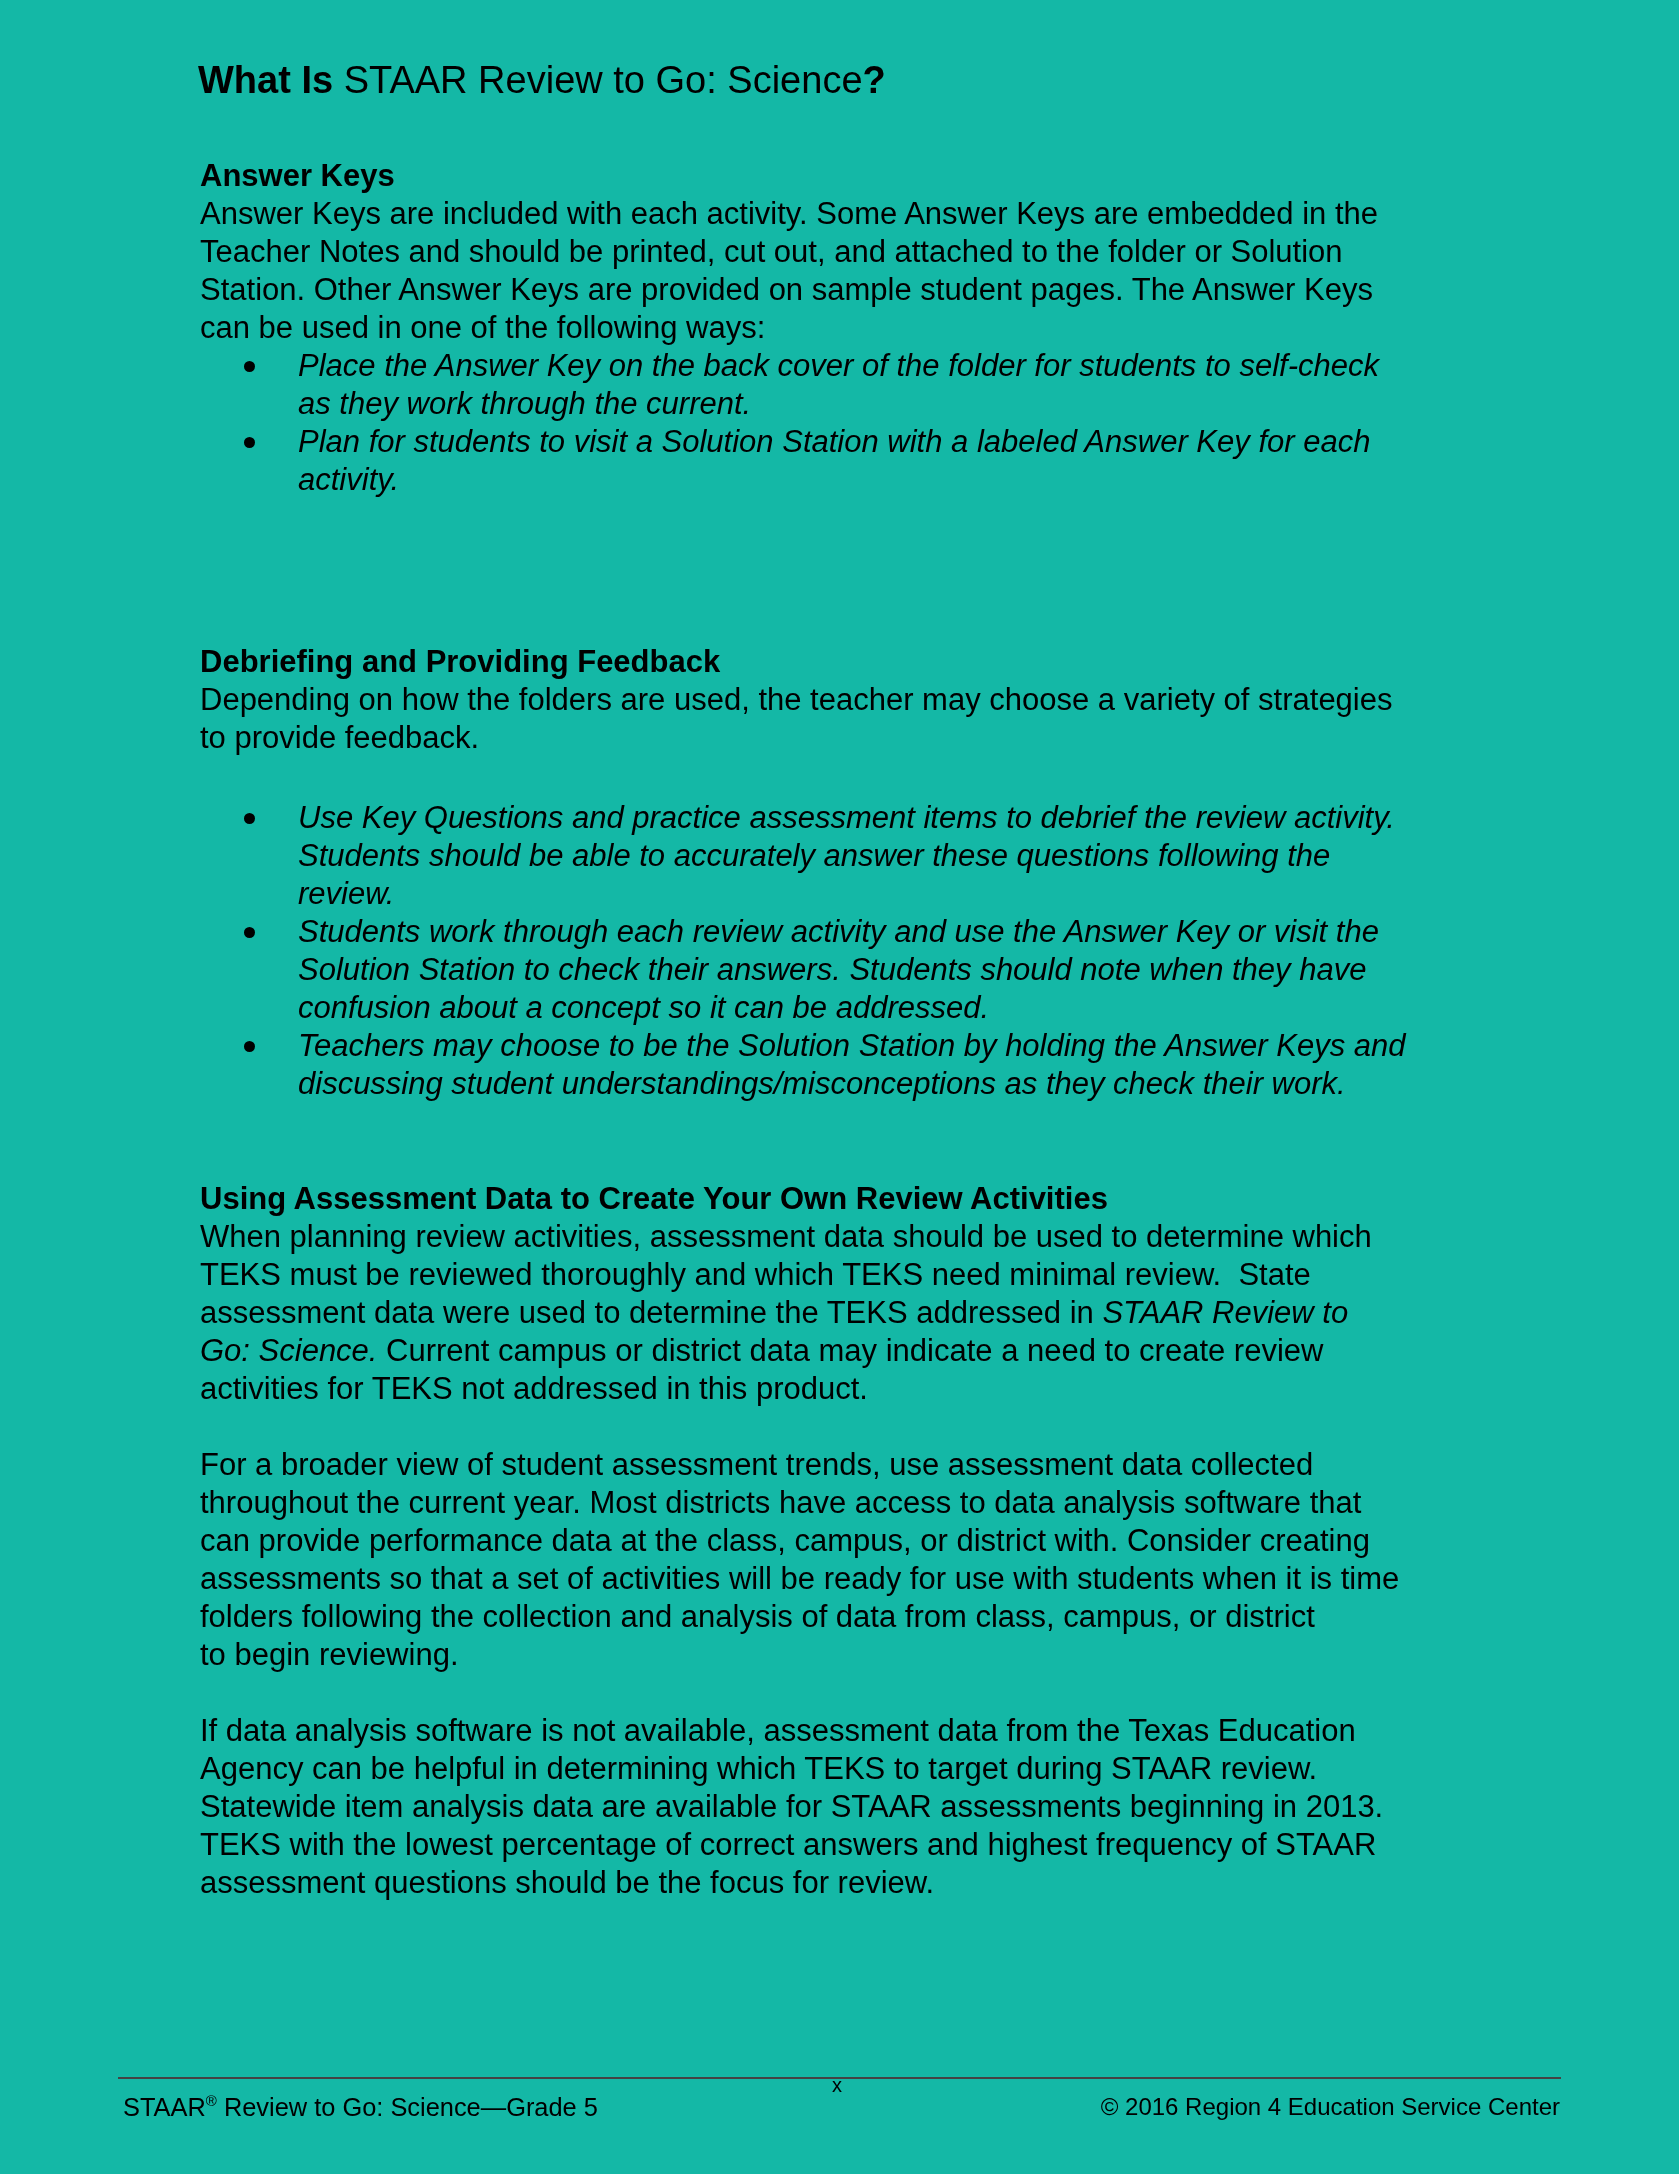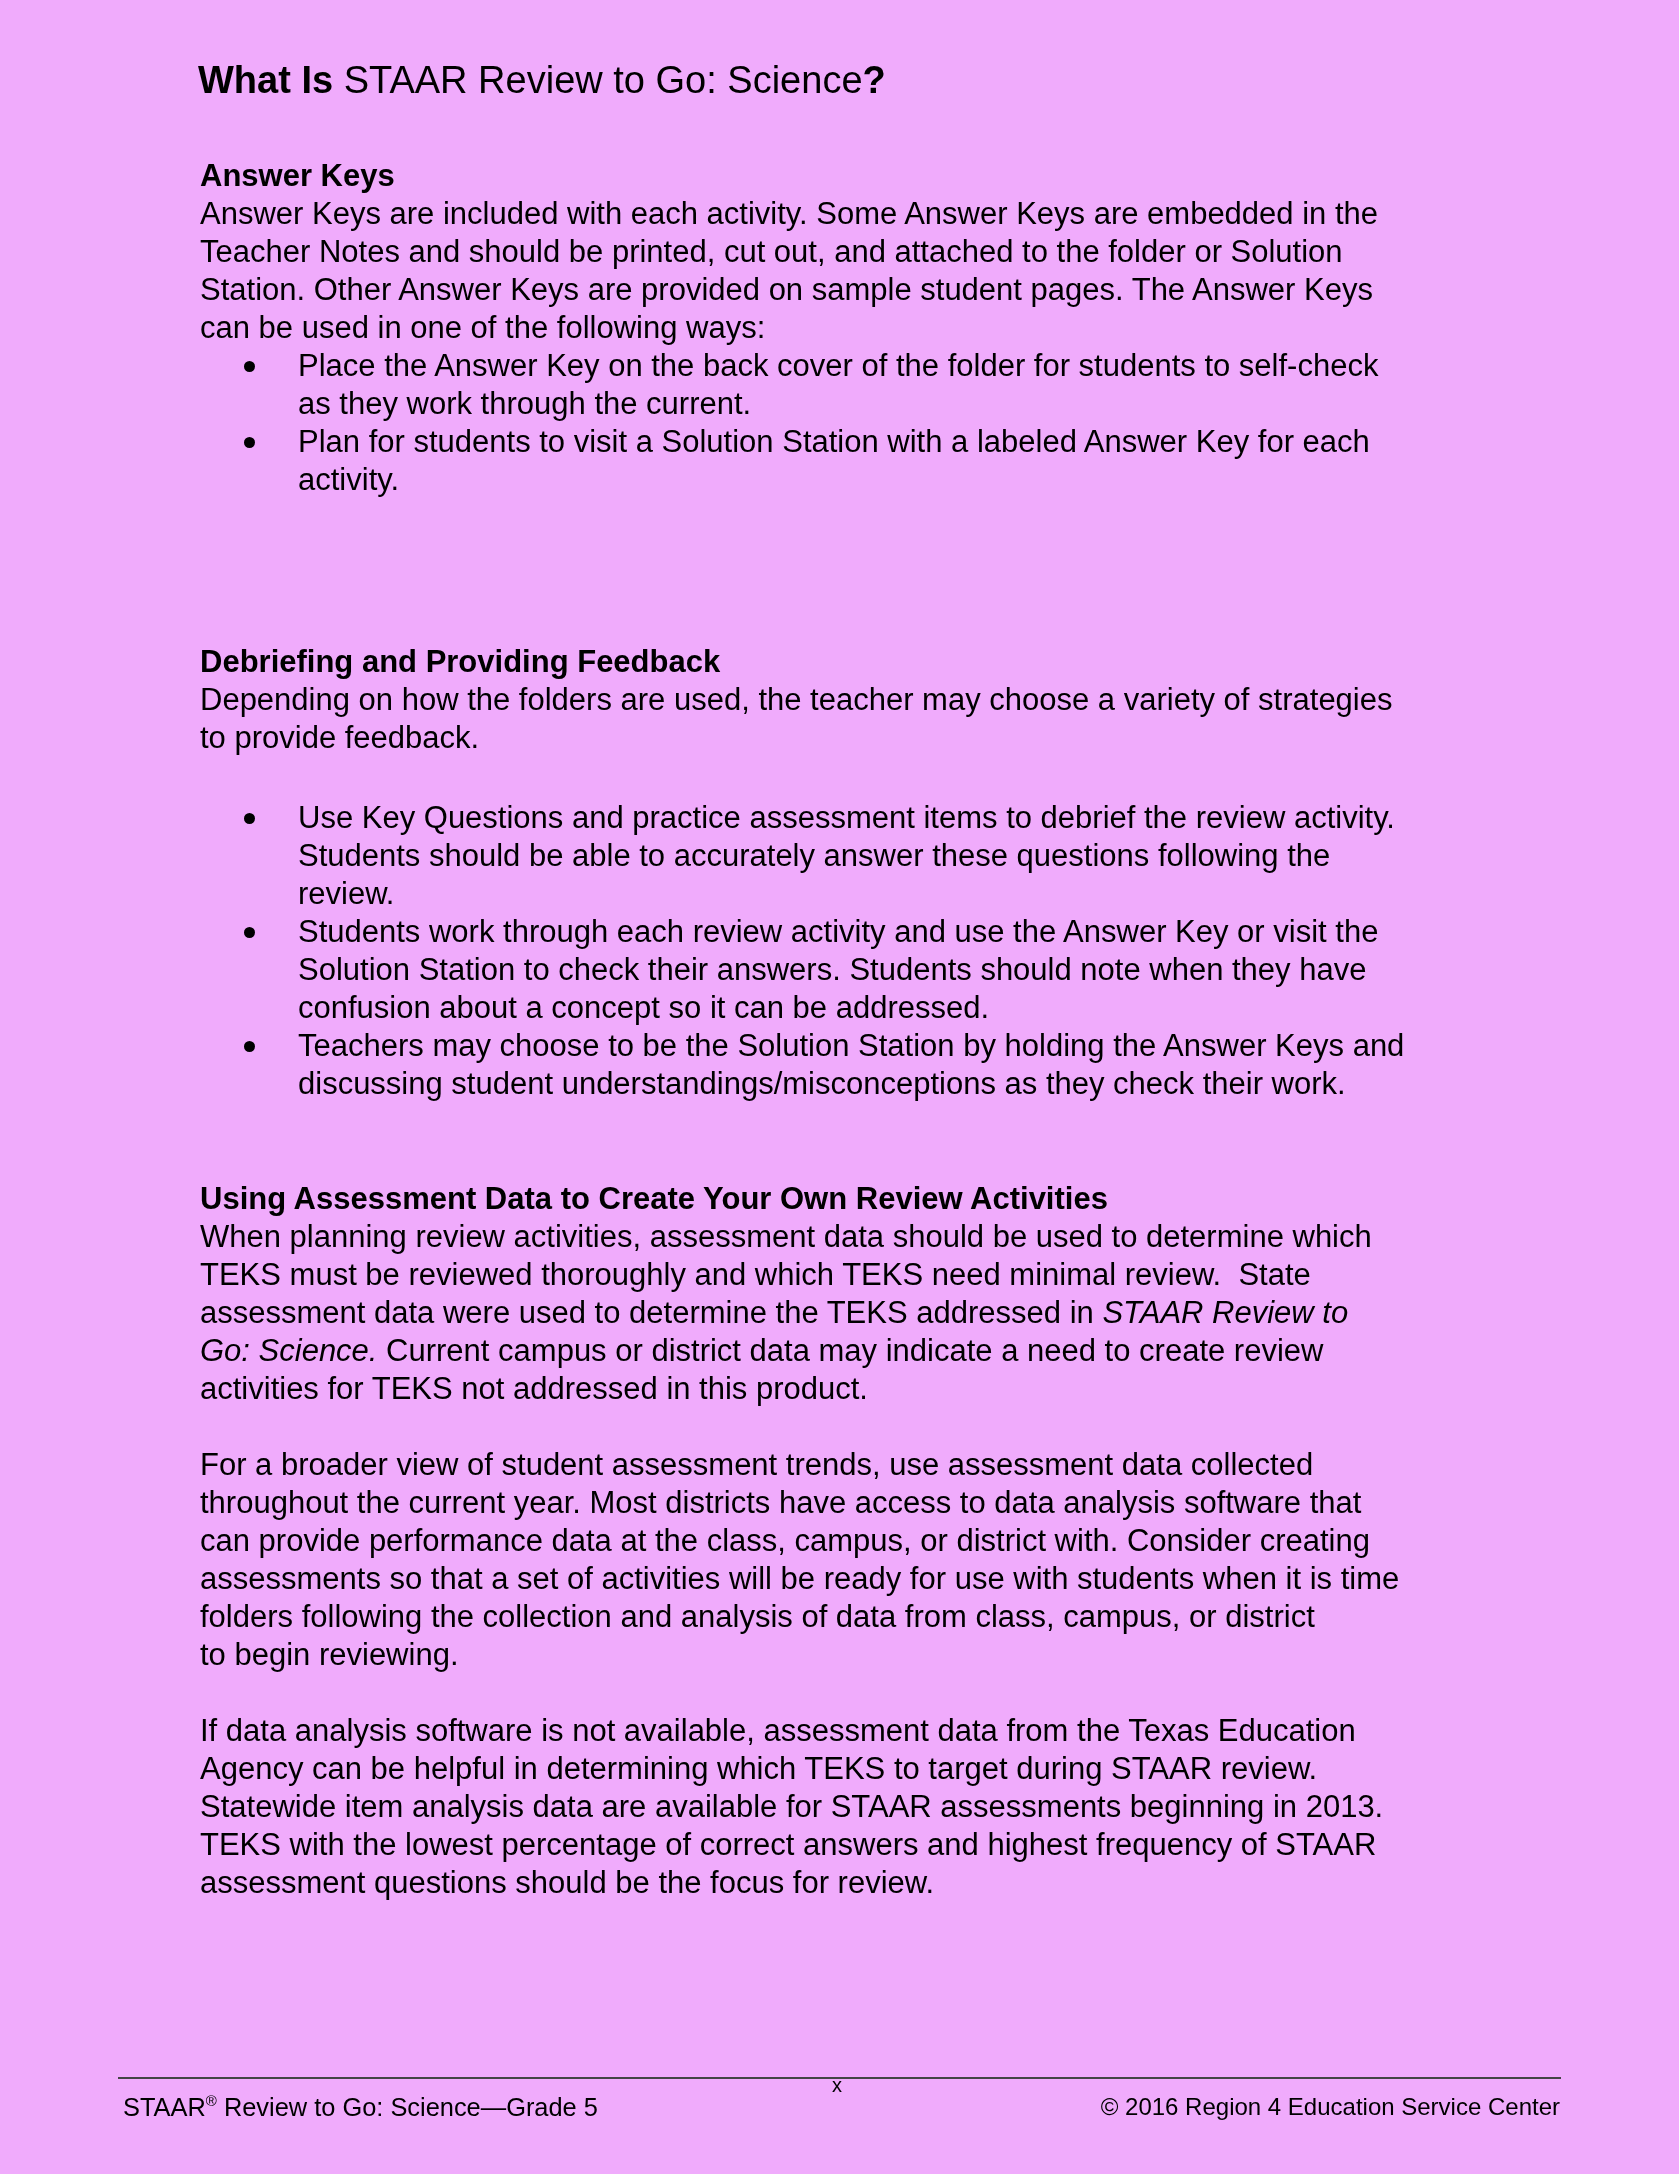--- a/index.html
+++ b/index.html
@@ -1,26 +1,26 @@
 <!DOCTYPE html>
 <html style="font-size:15px"><head>
 <meta charset="utf-8">
 <style>
   html, body { margin: 0; padding: 0; background: #ffffff; }
   body { width: 1680px; height: 2174px; position: relative; overflow: hidden;
          font-family: "Liberation Sans", sans-serif; color: #000000; }
-  .page { position: absolute; left: 0; top: 0; width: 1680px; height: 2174px; background: #f0abfc; }
+  .page { position: absolute; left: 0; top: 0; width: 1680px; height: 2174px; background: #14b8a6; }
   .title { position: absolute; left: 198px; top: 58px; font-size: 38px; line-height: 45px; white-space: nowrap; }
   .title .b { font-weight: bold; }
   .section { position: absolute; left: 200px; width: 1318px; font-size: 31px; line-height: 38px; }
   .h { font-weight: bold; display: block; white-space: nowrap; }
   .line { display: block; white-space: nowrap; }
   .para-gap { display: block; height: 38px; }
   ul.bullets { list-style: none; margin: 0; padding: 0; }
-  ul.bullets li { position: relative; padding-left: 98px; }
+  ul.bullets li { position: relative; padding-left: 98px; font-style: italic; }
   ul.bullets li .dot { position: absolute; left: 44px; top: 14px; width: 11.3px; height: 11.3px; border-radius: 50%; background: #000; }
   i { font-style: italic; }
   .footer-rule { position: absolute; left: 118px; top: 2077px; width: 1443px; height: 1.9px; background: #444; }
   .footer-left { position: absolute; left: 123px; top: 2092px; font-size: 25.4px; line-height: 30px; white-space: nowrap; }
   .footer-left sup { font-size: 15px; vertical-align: 10.4px; line-height: 0; }
   .footer-center { position: absolute; left: 832px; top: 2073px; font-size: 20px; line-height: 24.5px; }
   .footer-right { position: absolute; right: 120px; top: 2092px; font-size: 24px; line-height: 30px; white-space: nowrap; }
 </style>
 </head>
 <body>

